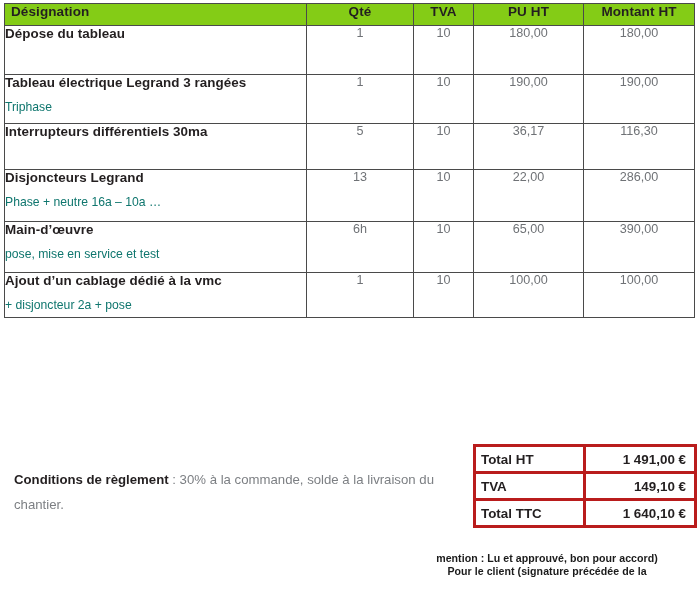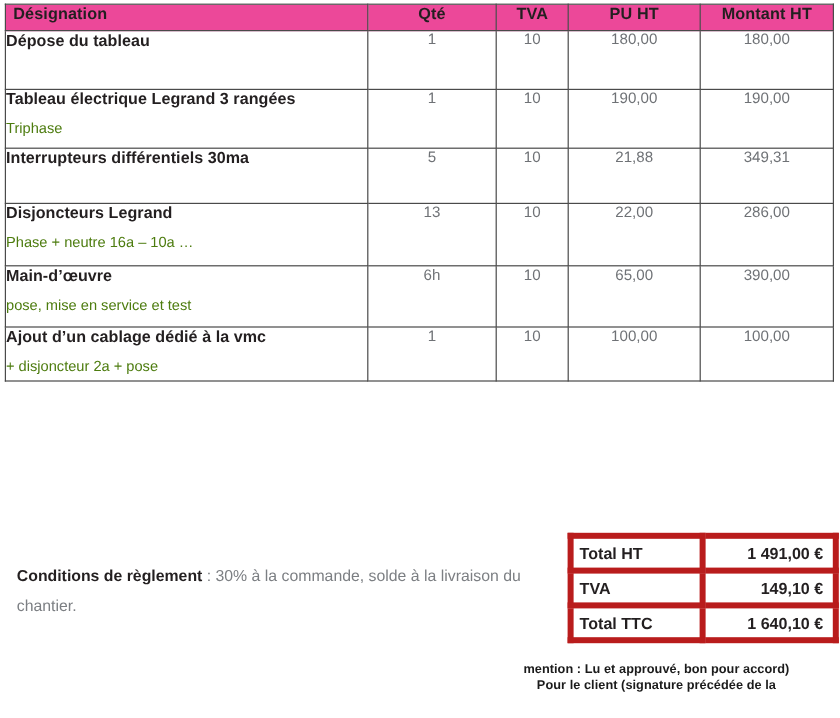--- a/index.html
+++ b/index.html
@@ -36,21 +36,21 @@
   .quote-table col.c-mont  { width: 111px; }
 
   .quote-table th,
   .quote-table td {
     border: 1px solid #4a4a4a;
     padding: 0;
     vertical-align: top;
   }
 
   .quote-table thead th {
-    background: #ec4899;
+    background: #84cc16;
     height: 21px;
     font-size: 13.5px;
     font-weight: bold;
     color: #231f20;
     letter-spacing: 0.1px;
   }
   th.h-desig {
     text-align: left;
     padding-left: 6px;
   }
@@ -63,21 +63,21 @@
     font-size: 13.4px;
     font-weight: bold;
     color: #231f20;
     line-height: 16px;
     letter-spacing: 0.05px;
     white-space: nowrap;
   }
   .desig-sub {
     font-size: 12.2px;
     font-weight: normal;
-    color: #4d7c0f;
+    color: #0f766e;
     line-height: 15px;
     margin-top: 9px;
     white-space: nowrap;
   }
   .cell-num {
     text-align: center;
     font-size: 12.6px;
     color: #6f7276;
     padding-top: 8px;
   }
@@ -96,21 +96,21 @@
     position: absolute;
     left: 473px;
     top: 444px;
     width: 221px;
     border-collapse: collapse;
     table-layout: fixed;
   }
   .totals-table col.t-label { width: 110px; }
   .totals-table col.t-value { width: 111px; }
   .totals-table td {
-    border: 5px solid #b91c1c;
+    border: 3px solid #b91c1c;
     height: 22px;
     font-size: 13.4px;
     font-weight: bold;
     color: #231f20;
   }
   .tot-label {
     text-align: left;
     padding-left: 5px;
   }
   .tot-value {
@@ -198,22 +198,22 @@
         <td class="cell-num">10</td>
         <td class="cell-num">190,00</td>
         <td class="cell-num">190,00</td>
       </tr>
       <tr class="r2">
         <td class="cell-desig">
           <div class="desig-main">Interrupteurs différentiels 30ma</div>
         </td>
         <td class="cell-num">5</td>
         <td class="cell-num">10</td>
-        <td class="cell-num">21,88</td>
-        <td class="cell-num">349,31</td>
+        <td class="cell-num">36,17</td>
+        <td class="cell-num">116,30</td>
       </tr>
       <tr class="r3">
         <td class="cell-desig">
           <div class="desig-main">Disjoncteurs Legrand</div>
           <div class="desig-sub">Phase + neutre 16a – 10a …</div>
         </td>
         <td class="cell-num">13</td>
         <td class="cell-num">10</td>
         <td class="cell-num">22,00</td>
         <td class="cell-num">286,00</td>

